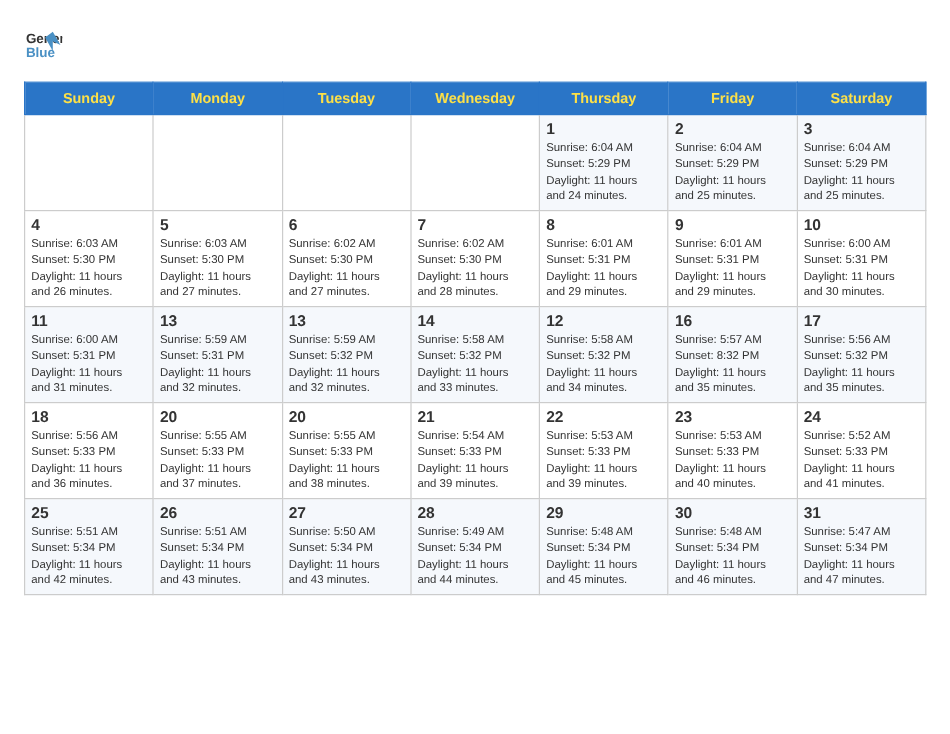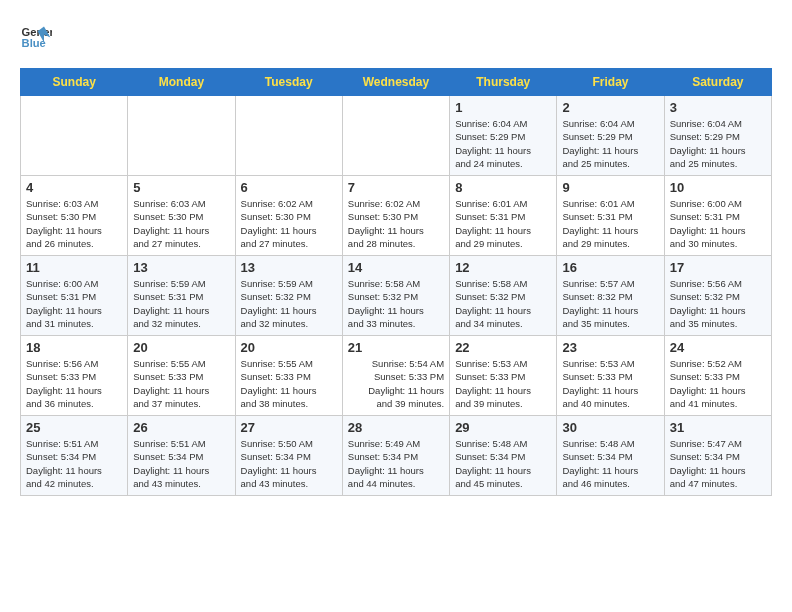--- a/index.html
+++ b/index.html
@@ -259,21 +259,21 @@
         </td>
         <td>
           <span class="day-num">20</span>
           <div class="day-info" style="white-space: pre-line;">Sunrise: 5:55 AM
 Sunset: 5:33 PM
 Daylight: 11 hours
 and 38 minutes.</div>
         </td>
         <td>
           <span class="day-num">21</span>
-          <div class="day-info" style="white-space: pre-line; text-align: right;">Sunrise: 5:54 AM
+          <div class="day-info" style="white-space: pre-line;">Sunrise: 5:54 AM
 Sunset: 5:33 PM
 Daylight: 11 hours
 and 39 minutes.</div>
         </td>
         <td>
           <span class="day-num">22</span>
           <div class="day-info" style="white-space: pre-line;">Sunrise: 5:53 AM
 Sunset: 5:33 PM
 Daylight: 11 hours
 and 39 minutes.</div>

